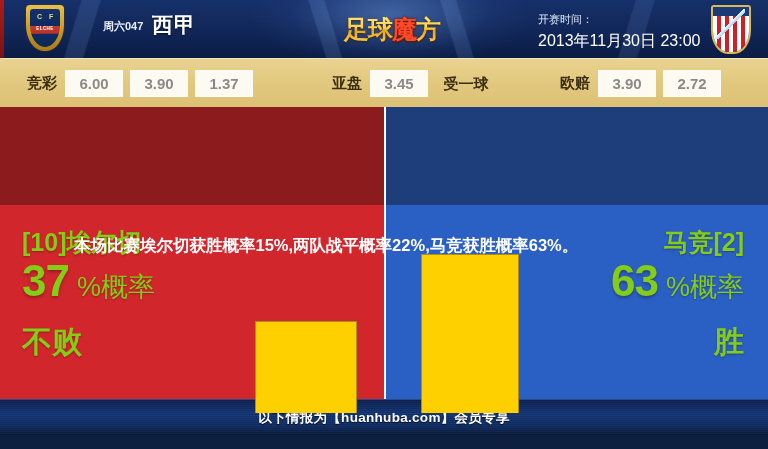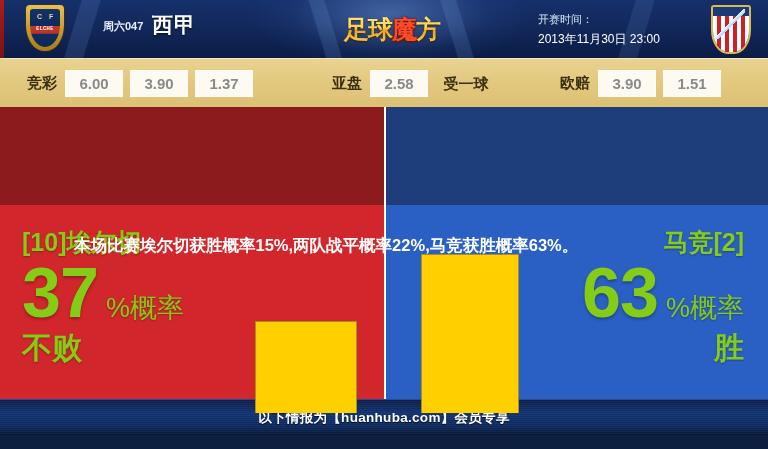--- a/index.html
+++ b/index.html
@@ -108,21 +108,21 @@
   }
   .brand-logo .cube{
     display:inline-block;color:#ff3b2f;-webkit-text-fill-color:#ff4a2a;
     filter:drop-shadow(0 0 1px #7a1800);
   }
 
   .kickoff-label{
     position:absolute;left:538px;top:12px;color:#dbe5f7;font-size:11px;white-space:nowrap;
   }
   .kickoff-time{
-    position:absolute;left:538px;top:31px;color:#ffffff;font-size:12px;white-space:nowrap;
+    position:absolute;left:538px;top:31px;color:#ffffff;font-size:16px;white-space:nowrap;
   }
 
   
   .odds-bar{
     position:absolute;left:0;top:58px;width:768px;height:49px;
     background:linear-gradient(180deg,#e9d391 0%,#e2c87e 50%,#dcc074 100%);
     border-top:1px solid #f3e6bd;
     display:flex;align-items:center;
   }
   .odds-group{display:flex;align-items:center;}
@@ -171,29 +171,29 @@
   .stat{position:absolute;z-index:5;color:#84cc16;}
   .stat.left{left:22px;top:122px;text-align:left;}
   .stat.right{right:24px;top:122px;text-align:right;}
   .team-name{
     font-size:25px;font-weight:bold;letter-spacing:0px;white-space:nowrap;
     text-shadow:0 1px 2px rgba(0,0,0,.28);line-height:1.1;
   }
   .pct-row{display:flex;align-items:baseline;white-space:nowrap;margin-top:2px;}
   .stat.right .pct-row{justify-content:flex-end;}
   .pct-num{
-    font-size:70px;font-weight:bold;line-height:.98;letter-spacing:-1px;
+    font-size:44px;font-weight:bold;line-height:.98;letter-spacing:-1px;
     text-shadow:0 2px 3px rgba(0,0,0,.28);
   }
   .pct-suffix{
     font-size:27px;font-weight:normal;margin-left:8px;
     text-shadow:0 1px 2px rgba(0,0,0,.28);
   }
   .outcome{
-    font-size:30px;font-weight:bold;margin-top:4px;white-space:nowrap;
+    font-size:30px;font-weight:bold;margin-top:20px;white-space:nowrap;
     text-shadow:0 1px 2px rgba(0,0,0,.28);line-height:1.1;
   }
 
   
   .footer{
     position:absolute;left:0;top:399px;width:768px;height:36px;
     background:
       repeating-linear-gradient(0deg, rgba(255,255,255,.035) 0 1px, rgba(0,0,0,0) 1px 2px),
       linear-gradient(180deg,#0c1f4c 0%, #123372 38%, #0e2a5e 72%, #081635 100%);
     display:flex;align-items:center;justify-content:center;
@@ -249,30 +249,30 @@
       <span class="g-label">竞彩</span>
       <span class="odds-cell">6.00</span>
       <span class="odds-cell">3.90</span>
       <span class="odds-cell">1.37</span>
     </div>
 
     <div class="sp-b"></div>
 
     <div class="odds-group">
       <span class="g-label">亚盘</span>
-      <span class="odds-cell">2.58</span>
+      <span class="odds-cell">3.45</span>
       <span class="odds-cell handicap">受一球</span>
     </div>
 
     <div class="sp-c"></div>
 
     <div class="odds-group">
       <span class="g-label">欧赔</span>
       <span class="odds-cell">3.90</span>
-      <span class="odds-cell">1.51</span>
+      <span class="odds-cell">2.72</span>
     </div>
   </div>
 
   <div class="main">
 
     <div class="side left">
       <div class="band-top"></div>
       <div class="band-bot"></div>
       <div class="bar left-bar"></div>
       <div class="stat left">

